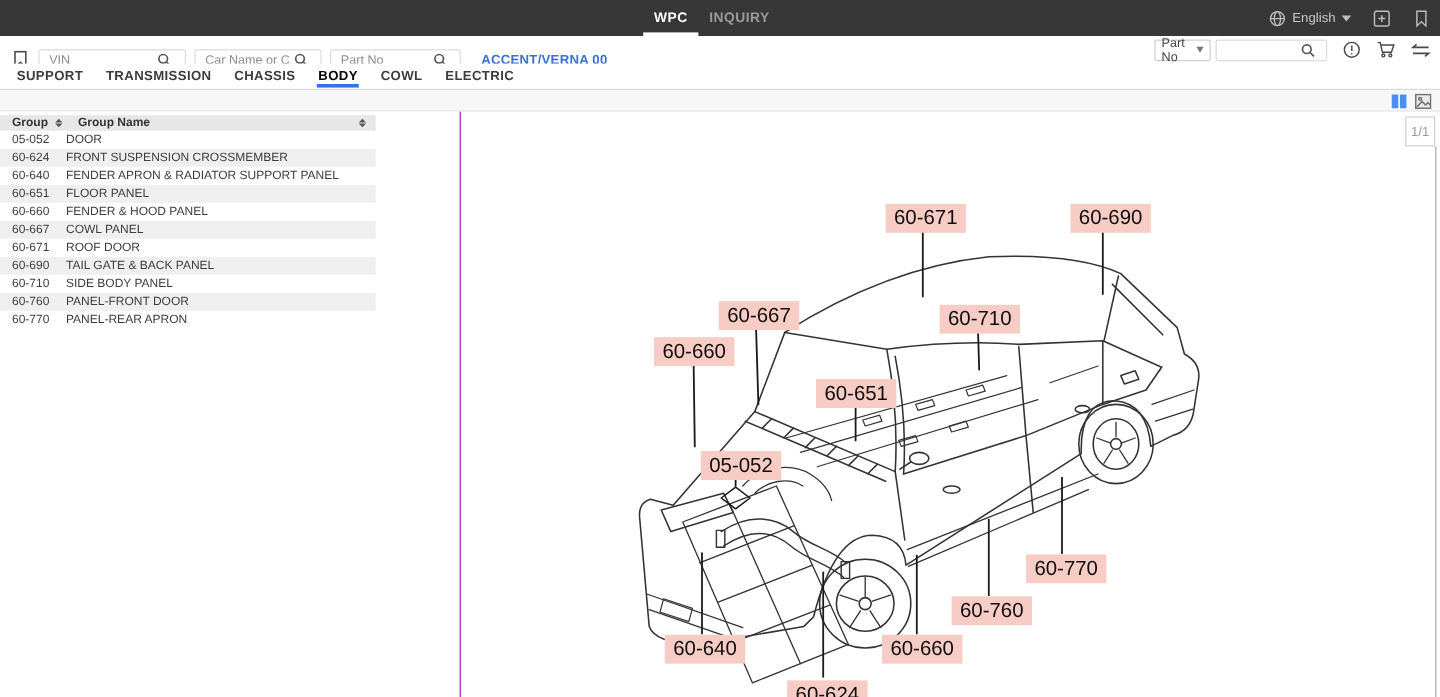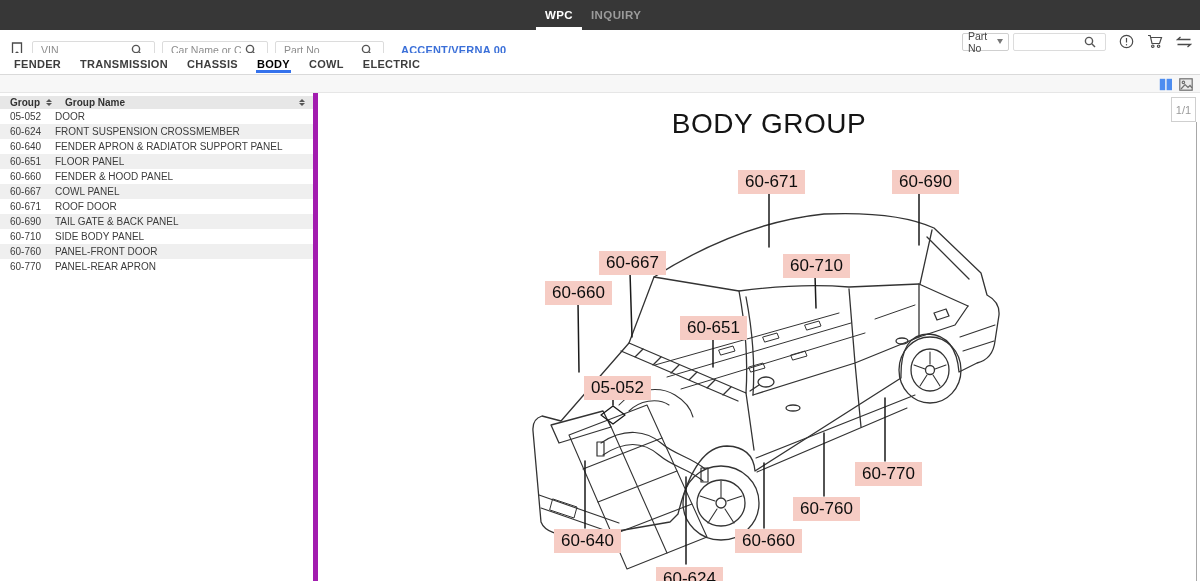--- a/index.html
+++ b/index.html
@@ -47,22 +47,22 @@
   .nav-tab.active { color:#000; }
   .nav-tab.active::after { content:""; position:absolute; left:0; right:0; bottom:1px; height:3px; background:#3572ec; }
 
   
   .strip { position:absolute; left:0; top:75px; width:1200px; height:18px; background:#f7f7f7;
     border-bottom:1px solid #e6e6e6; }
   .strip-icons { position:absolute; right:7px; top:2.5px; display:flex; gap:6px; }
   .strip-icons svg { cursor:pointer; display:block; }
 
   
-  .left-panel { position:absolute; left:0; top:93px; width:318px; height:488px; background:#fff;
-    border-right:5px solid #a21caf; }
+  .left-panel { position:absolute; left:0; top:93px; width:384px; height:488px; background:#fff;
+    border-right:1px solid #a21caf; }
   table.groups { width:313px; border-collapse:collapse; margin-top:3px; table-layout:fixed; }
   table.groups th { height:13px; background:#e7e7e7; font-size:10px; font-weight:700; color:#333;
     text-align:left; padding:0; }
   table.groups th .thwrap { display:flex; align-items:center; }
   .col-code { width:55px; } .col-name { width:258px; }
   th .thwrap .thlabel { padding-left:10px; }
   .col-name .thlabel { padding-left:0; }
   .sort-ic { display:inline-flex; flex-direction:column; gap:1px; margin-left:6px; cursor:pointer; }
   .sort-ic.right { margin-left:auto; margin-right:8px; }
   .sort-ic i { display:block; width:0; height:0; border-left:3px solid transparent; border-right:3px solid transparent; }
@@ -87,20 +87,39 @@
 <body>
 
 <div class="topbar">
   <div class="topbar-tabs">
     <div class="tb-tab active">
         <span>WPC</span>
       </div>
     <div class="tb-tab">
         <span>INQUIRY</span>
       </div>
+  </div>
+  <div class="topbar-right">
+    <div class="lang">
+      <svg class="tb-icon" viewBox="0 0 16 16" fill="none" stroke="#bdbdbd" stroke-width="1.2">
+        <circle cx="8" cy="8" r="6.2"></circle>
+          <ellipse cx="8" cy="8" rx="2.8" ry="6.2"></ellipse>
+          <line x1="1.8" y1="8" x2="14.2" y2="8"></line>
+      </svg>
+      <span>English</span>
+      <span class="caret-dn"></span>
+    </div>
+    <svg class="tb-icon" viewBox="0 0 16 16" fill="none" stroke="#bdbdbd" stroke-width="1.3">
+      <rect x="1.5" y="1.5" width="13" height="13" rx="1.5"></rect>
+        <line x1="8" y1="5" x2="8" y2="11"></line>
+        <line x1="5" y1="8" x2="11" y2="8"></line>
+    </svg>
+    <svg class="tb-icon" viewBox="0 0 16 16" fill="none" stroke="#bdbdbd" stroke-width="1.3">
+      <path d="M4 1.5 H12 V14.5 L8 10.8 L4 14.5 Z"></path>
+    </svg>
   </div>
 </div>
 
 <div class="searchbar">
   <svg class="sb-bookmark" width="14" height="15" viewBox="0 0 14 15" fill="none" stroke="#4a4a4a" stroke-width="1.3">
     <path d="M2.5 1 H11.5 V14 L7 10 L2.5 14 Z"></path>
   </svg>
 
   <div class="sb-field w-vin">
     <input placeholder="VIN" style="">
@@ -151,21 +170,21 @@
         <circle cx="11.6" cy="12.2" r="1.2"></circle>
     </svg>
     <svg class="hicon" width="16" height="14" viewBox="0 0 16 14" fill="none" stroke="#4a4a4a" stroke-width="1.3">
       <path d="M4.5 2 L1.5 4.5 L14.5 4.5"></path>
         <path d="M11.5 12 L14.5 9.5 L1.5 9.5"></path>
     </svg>
   </div>
 </div>
 
 <div class="navtabs">
-  <div class="nav-tab">FENDER</div>
+  <div class="nav-tab">SUPPORT</div>
   <div class="nav-tab">TRANSMISSION</div>
   <div class="nav-tab">CHASSIS</div>
   <div class="nav-tab active">BODY</div>
   <div class="nav-tab">COWL</div>
   <div class="nav-tab">ELECTRIC</div>
 </div>
 
 <div class="strip">
   <div class="strip-icons">
     <svg width="14" height="13" viewBox="0 0 14 13">
@@ -331,21 +350,20 @@
       <line x1="294" y1="322" x2="294" y2="330"></line>
       <line x1="566" y1="386" x2="566" y2="323"></line>
       <line x1="505" y1="421" x2="505" y2="358"></line>
       <line x1="445" y1="453" x2="445" y2="388"></line>
       <line x1="266" y1="453" x2="266" y2="386"></line>
       <line x1="367" y1="489" x2="367" y2="402"></line>
     </g>
     <polygon points="294,331 306,340 294,349 282,340" stroke="#1a1a1a" stroke-width="1.3"></polygon>
   </svg>
 
-  <div class="diagram-title">BODY GROUP</div>
 
   <div class="pglabel" style="left:419px; top:95px;">60-671</div>
   <div class="pglabel" style="left:573px; top:95px;">60-690</div>
   <div class="pglabel" style="left:280px; top:176px;">60-667</div>
   <div class="pglabel" style="left:464px; top:179px;">60-710</div>
   <div class="pglabel" style="left:226px; top:206px;">60-660</div>
   <div class="pglabel" style="left:361px; top:241px;">60-651</div>
   <div class="pglabel" style="left:265px; top:301px;">05-052</div>
   <div class="pglabel" style="left:536px; top:387px;">60-770</div>
   <div class="pglabel" style="left:474px; top:422px;">60-760</div>

